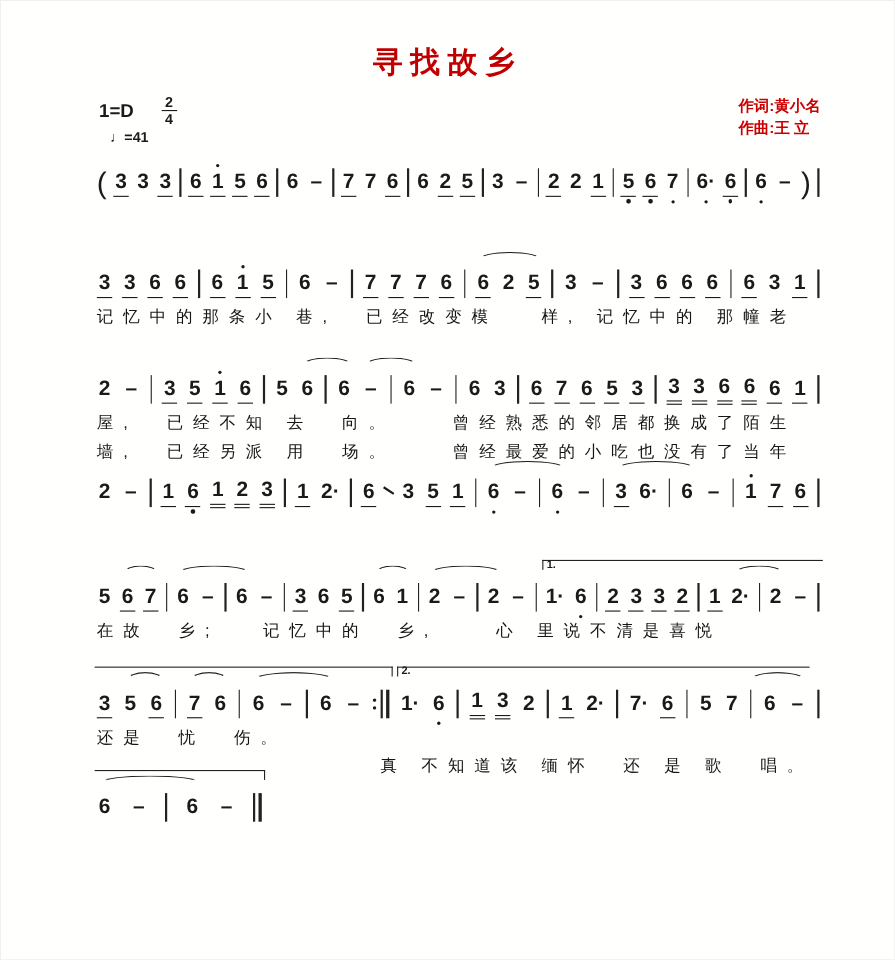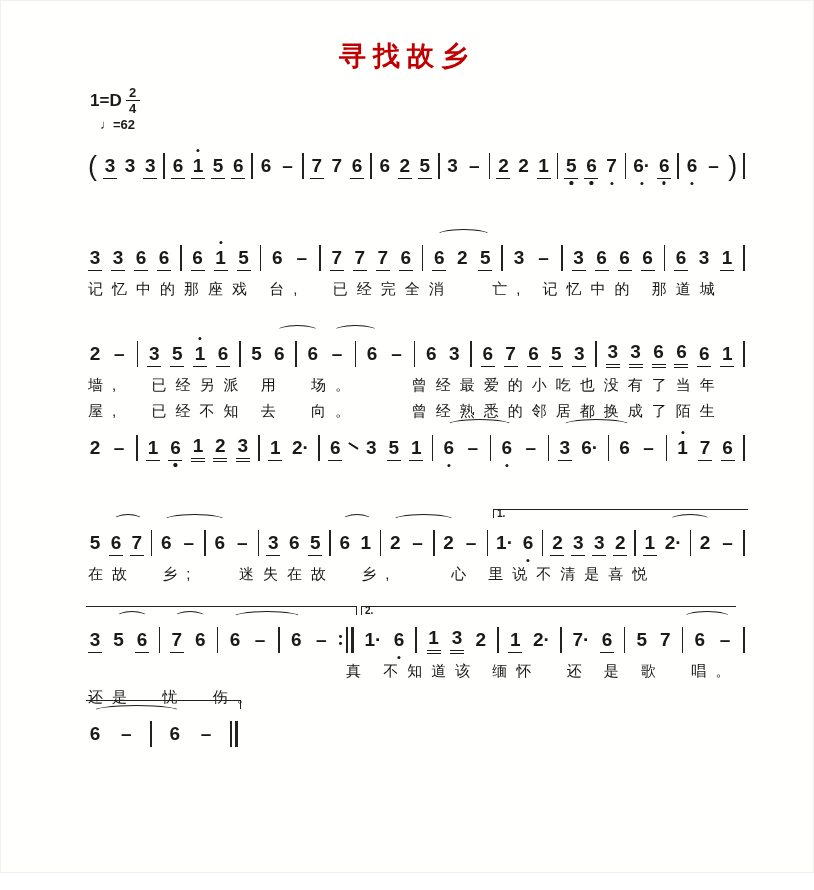--- a/index.html
+++ b/index.html
@@ -2,21 +2,21 @@
 <html><head>
 <meta charset="utf-8">
 <style>
   html,body{margin:0;padding:0;background:#ffffff;}
   .page{position:relative;width:814px;height:873px;background:#fffffe;overflow:hidden;
         font-family:"Liberation Sans","DejaVu Sans",sans-serif;color:#1a1a1a;
         box-shadow:inset 0 0 0 1px #f0f0f0;}
   
   .title{position:absolute;top:38px;left:0;width:100%;text-align:center;
          font-size:27px;font-weight:bold;letter-spacing:7px;color:#c00000;}
-  .keyblock{position:absolute;left:90px;top:86px;display:flex;align-items:center;gap:4px;}
+  .keyblock{position:absolute;left:90px;top:86px;display:flex;align-items:center;gap:25px;}
   .keysig{font-size:17px;font-weight:bold;}
   .ts{display:inline-flex;flex-direction:column;align-items:center;line-height:13px;
       font-size:13px;font-weight:bold;}
   .ts .num{padding:0 3px;}
   .ts .bar-line{width:14px;height:1.4px;background:#1a1a1a;margin:1px 0;}
   .tempo{position:absolute;left:100px;top:117px;font-size:13px;font-weight:bold;}
   .credits{position:absolute;right:68px;top:86px;text-align:left;font-size:14px;
            line-height:20px;color:#cc0000;font-weight:bold;}
   
   .score{position:absolute;left:88px;top:142px;width:660px;}
@@ -71,22 +71,26 @@
 
   <div class="keyblock" data-name="key-signature">
     <span class="keysig" data-name="key-label">1=D</span>
     <span class="ts" data-name="time-signature">
       <span class="num" data-name="time-signature-numerator">2</span>
       <span class="bar-line" data-name="time-signature-divider"></span>
       <span class="num" data-name="time-signature-denominator">4</span>
     </span>
   </div>
 
-  <div class="tempo" data-name="tempo-marking">♩=62</div>
-
+  <div class="tempo" data-name="tempo-marking">♩=41</div>
+
+  <div class="credits" data-name="credits">
+    <div data-name="lyricist-credit">作词:黄小名</div>
+    <div data-name="composer-credit">作曲:王  立</div>
+  </div>
 
   <div class="score" data-name="score">
       <div class="sys" data-name="system-1">
         <div class="notes" data-name="notes-row">
           <span class="paren" data-name="open-paren">(</span>
           <span class="note u1" data-name="note-token">3</span>
           <span class="note" data-name="note-token">3</span>
           <span class="note u1" data-name="note-token">3</span>
           <span class="bar" data-name="barline"></span>
           <span class="note u1" data-name="note-token">6</span>
@@ -155,21 +159,21 @@
           <span class="note u1" data-name="note-token">6</span>
           <span class="note u1" data-name="note-token">6</span>
           <span class="note u1" data-name="note-token">6</span>
           <span class="bar" data-name="barline"></span>
           <span class="note u1" data-name="note-token">6</span>
           <span class="note" data-name="note-token">3</span>
           <span class="note u1" data-name="note-token">1</span>
           <span class="bar" data-name="barline"></span>
           <div class="slur" data-name="slur-arc" style="left: 347.5px; width: 53px;"></div>
         </div>
-        <div class="lyr r1" data-name="lyrics-row">记忆中的那座戏 台,  已经完全消   亡, 记忆中的 那道城</div>
+        <div class="lyr r0" data-name="lyrics-row">记忆中的那条小 巷,  已经改变模   样, 记忆中的 那幢老</div>
       </div>
       <div class="sys" data-name="system-3">
         <div class="notes" data-name="notes-row">
           <span class="note" data-name="note-token">2</span>
           <span class="note dash" data-name="duration-dash">–</span>
           <span class="bar" data-name="barline"></span>
           <span class="note u1" data-name="note-token">3</span>
           <span class="note u1" data-name="note-token">5</span>
           <span class="note u1" data-name="note-token">1<i class="hd" data-name="octave-dot-above"></i></span>
           <span class="note u1" data-name="note-token">6</span>
@@ -195,22 +199,22 @@
           <span class="note u2" data-name="note-token">3</span>
           <span class="note u2" data-name="note-token">3</span>
           <span class="note u2" data-name="note-token">6</span>
           <span class="note u2" data-name="note-token">6</span>
           <span class="note u1" data-name="note-token">6</span>
           <span class="note u1" data-name="note-token">1</span>
           <span class="bar" data-name="barline"></span>
           <div class="slur" data-name="slur-arc" style="left: 187.5px; width: 41px;"></div>
           <div class="slur" data-name="slur-arc" style="left: 245.25px; width: 42.25px;"></div>
         </div>
+        <div class="lyr r0" data-name="lyrics-row">屋,  已经不知 去  向。    曾经熟悉的邻居都换成了陌生</div>
         <div class="lyr r1" data-name="lyrics-row">墙,  已经另派 用  场。    曾经最爱的小吃也没有了当年</div>
-        <div class="lyr r0" data-name="lyrics-row">屋,  已经不知 去  向。    曾经熟悉的邻居都换成了陌生</div>
       </div>
       <div class="sys" data-name="system-4">
         <div class="notes" data-name="notes-row">
           <span class="note" data-name="note-token">2</span>
           <span class="note dash" data-name="duration-dash">–</span>
           <span class="bar" data-name="barline"></span>
           <span class="note u1" data-name="note-token">1</span>
           <span class="note u1" data-name="note-token">6<i class="ld" data-name="octave-dot-below"></i></span>
           <span class="note u2" data-name="note-token">1</span>
           <span class="note u2" data-name="note-token">2</span>
@@ -286,21 +290,21 @@
           <span class="bar" data-name="barline"></span>
           <div class="slur" data-name="slur-arc" style="left: 24.5px; width: 28px;"></div>
           <div class="slur" data-name="slur-arc" style="left: 74.5px; width: 61px;"></div>
           <div class="slur" data-name="slur-arc" style="left: 253.5px; width: 28px;"></div>
           <div class="slur" data-name="slur-arc" style="left: 303.5px; width: 61px;"></div>
           <div class="slur" data-name="slur-arc" style="left: 580.75px; width: 39.75px;"></div>
           <div class="volta tl" data-name="volta-bracket" style="left: 405px; width: 254px;">
             <span data-name="volta-label">1.</span>
           </div>
         </div>
-        <div class="lyr r0" data-name="lyrics-row">在故  乡;   迷失在故  乡,    心 里说不清是喜悦</div>
+        <div class="lyr r0" data-name="lyrics-row">在故  乡;   记忆中的  乡,    心 里说不清是喜悦</div>
       </div>
       <div class="sys" data-name="system-6">
         <div class="notes" data-name="notes-row">
           <span class="note u1" data-name="note-token">3</span>
           <span class="note" data-name="note-token">5</span>
           <span class="note u1" data-name="note-token">6</span>
           <span class="bar" data-name="barline"></span>
           <span class="note u1" data-name="note-token">7</span>
           <span class="note" data-name="note-token">6</span>
           <span class="bar" data-name="barline"></span>
@@ -338,22 +342,22 @@
           <span class="bar" data-name="barline"></span>
           <div class="slur" data-name="slur-arc" style="left: 27.5px; width: 30px;"></div>
           <div class="slur" data-name="slur-arc" style="left: 85.5px; width: 30px;"></div>
           <div class="slur" data-name="slur-arc" style="left: 143.5px; width: 68px;"></div>
           <div class="slur" data-name="slur-arc" style="left: 594.5px; width: 46.25px;"></div>
           <div class="volta tr" data-name="volta-bracket" style="left: -2px; width: 270px;"></div>
           <div class="volta tl" data-name="volta-bracket" style="left: 273px; width: 374px;">
             <span data-name="volta-label">2.</span>
           </div>
         </div>
+        <div class="lyr r0" data-name="lyrics-row">还是  忧  伤。</div>
         <div class="lyr r1" data-name="lyrics-row">真 不知道该 缅怀  还 是 歌  唱。</div>
-        <div class="lyr r0" data-name="lyrics-row">还是  忧  伤。</div>
       </div>
       <div class="sys" data-name="system-7">
         <div class="notes" data-name="notes-row">
           <span class="note" data-name="note-token">6</span>
           <span class="note dash" data-name="duration-dash">–</span>
           <span class="bar" data-name="barline"></span>
           <span class="note" data-name="note-token">6</span>
           <span class="note dash" data-name="duration-dash">–</span>
           <span class="barsgrp" data-name="final-barline">
             <i class="bar" data-name=""></i>

